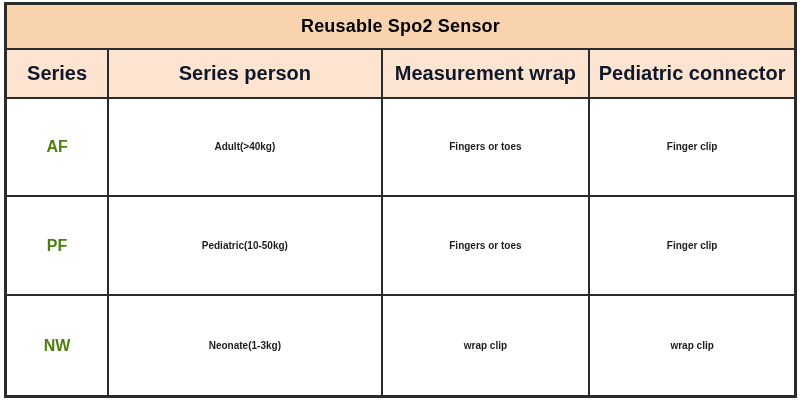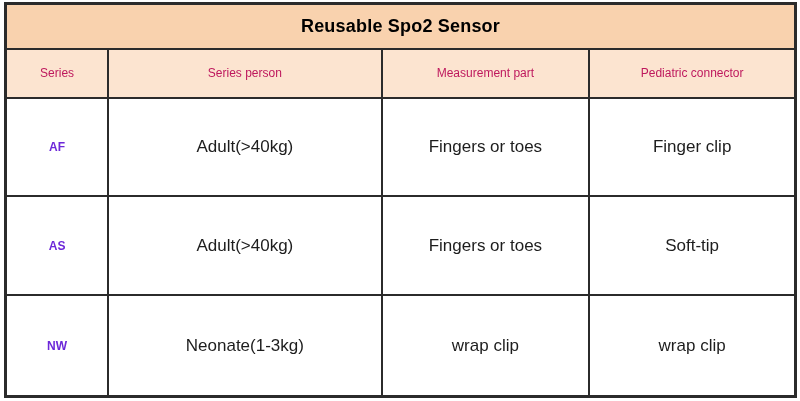--- a/index.html
+++ b/index.html
@@ -28,68 +28,68 @@
   tr.title-row td {
     background: var(--title-bg, #f9d2ae);
     font-weight: bold;
     font-size: 18px;
     color: #000000;
     letter-spacing: 0.2px;
   }
   tr.header-row { height: 49px; }
   tr.header-row th {
     background: var(--header-bg, #fce4d0);
-    font-weight: normal;
-    font-size: 12px;
-    color: #be185d;
+    font-weight: bold;
+    font-size: 20px;
+    color: #0f172a;
   }
   tr.data-row td {
     background: #ffffff;
-    font-size: 17px;
+    font-size: 10px;
     color: #1d1d1d;
-    font-weight: 400;
+    font-weight: 700;
   }
   tr.data-row td.series-cell {
     font-weight: bold;
-    font-size: 12px;
-    color: #6d28d9;
+    font-size: 16px;
+    color: #4d7c0f;
   }
 </style>
 </head>
 <body>
 
 <div class="page">
   <table class="spec">
     <colgroup>
       <col style="width:13.0%">
       <col style="width:34.6%">
       <col style="width:26.3%">
       <col style="width:26.1%">
     </colgroup>
     <tbody>
       <tr class="title-row">
         <td colspan="4">Reusable Spo2 Sensor</td>
       </tr>
       <tr class="header-row">
         <th>Series</th>
         <th>Series person</th>
-        <th>Measurement part</th>
+        <th>Measurement wrap</th>
         <th>Pediatric connector</th>
       </tr>
       <tr class="data-row">
         <td class="series-cell">AF</td>
         <td>Adult(&gt;40kg)</td>
         <td>Fingers or toes</td>
         <td>Finger clip</td>
       </tr>
       <tr class="data-row">
-        <td class="series-cell">AS</td>
-        <td>Adult(&gt;40kg)</td>
+        <td class="series-cell">PF</td>
+        <td>Pediatric(10-50kg)</td>
         <td>Fingers or toes</td>
-        <td>Soft-tip</td>
+        <td>Finger clip</td>
       </tr>
       <tr class="data-row">
         <td class="series-cell">NW</td>
         <td>Neonate(1-3kg)</td>
         <td>wrap clip</td>
         <td>wrap clip</td>
       </tr>
     </tbody>
   </table>
 </div>

